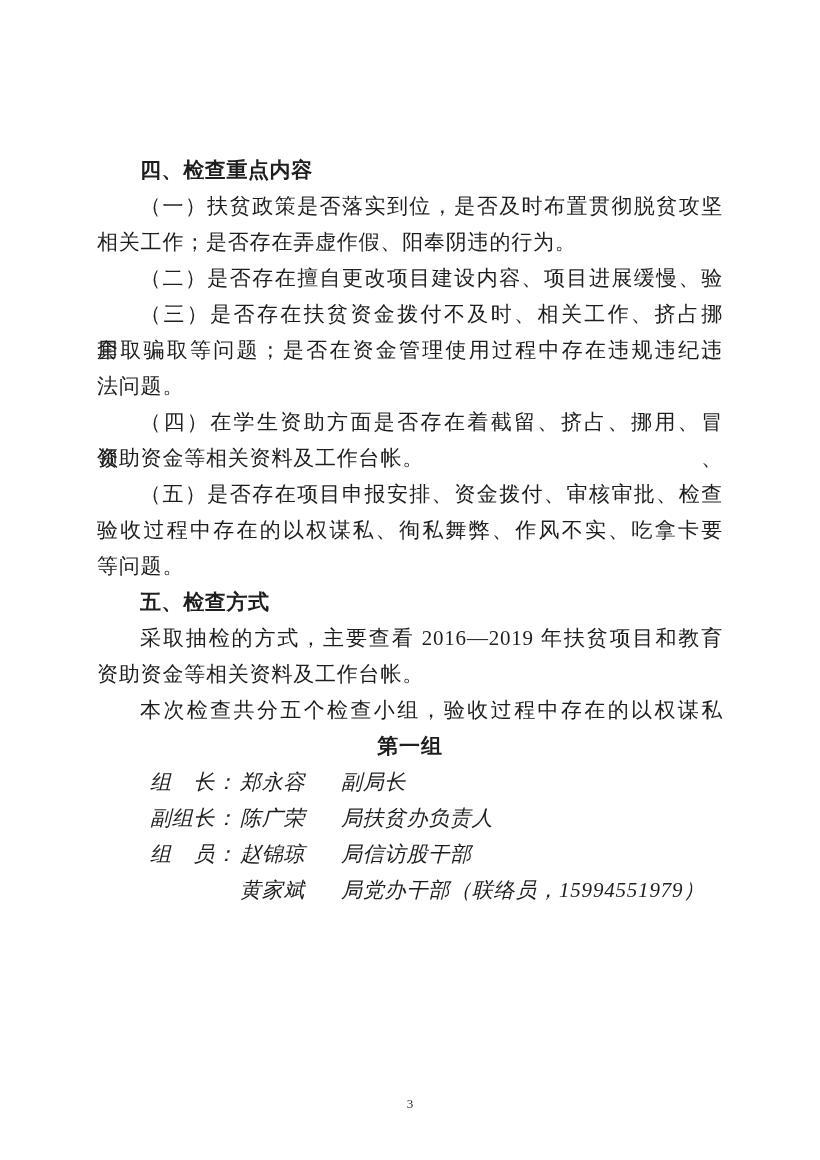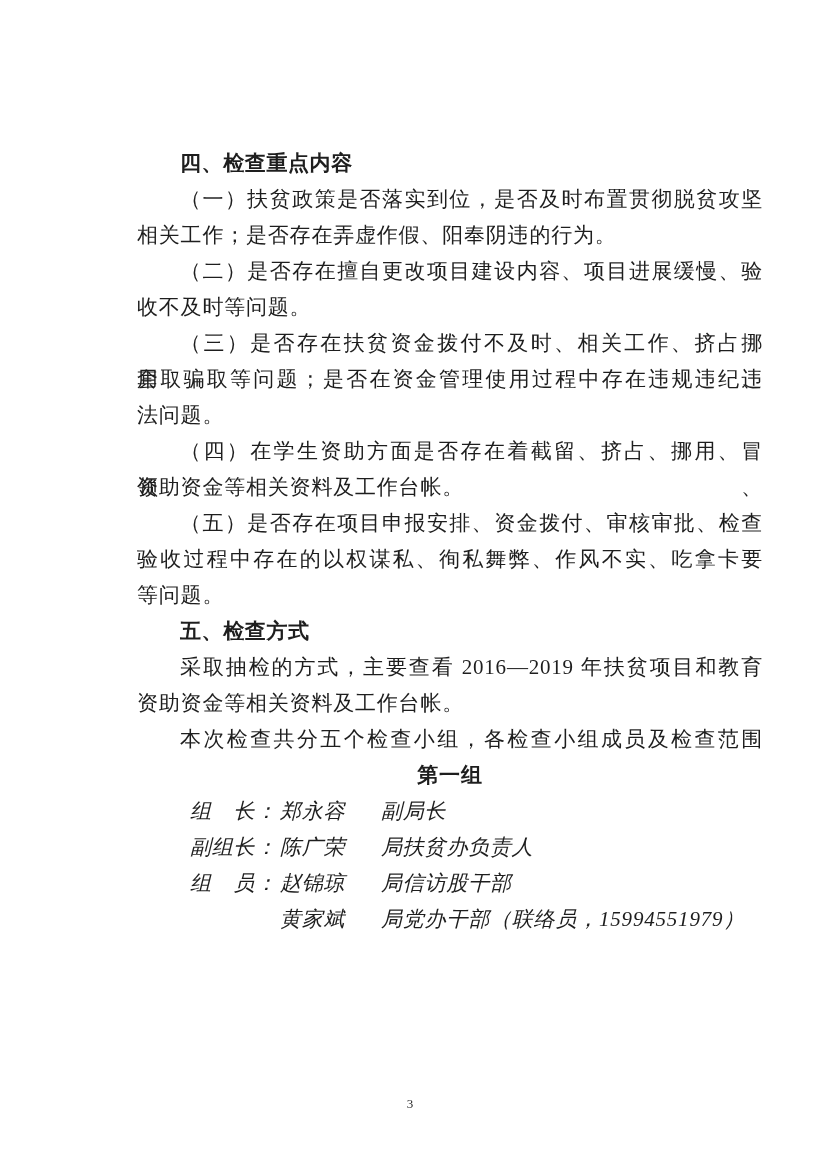--- a/index.html
+++ b/index.html
@@ -1,23 +1,23 @@
 <!DOCTYPE html>
 <html><head>
 <meta charset="utf-8">
 <style>
   html,body { margin:0; padding:0; background:#ffffff; }
   .page {
     position:relative; width:820px; height:1160px;
     background:#ffffff; overflow:hidden; color:#1e1e1e;
   }
   .content {
-    position:absolute; left:97px; top:145px; width:626px;
+    position:absolute; left:97px; top:152px; width:626px;
     font-family:"Liberation Serif","DejaVu Serif",serif;
-    font-size:21px; letter-spacing:0.8px;margin-left:40px;
+    font-size:21px; letter-spacing:0.8px;
   }
   .line { height:36px; line-height:36px; }
   .fill { text-align:justify; text-align-last:justify; }
   .ind  { text-indent:43px; }
   .heading {
     font-family:"Liberation Sans","DejaVu Sans",sans-serif;
     font-weight:700; letter-spacing:0.6px;
   }
   .group-title {
     text-align:center; text-indent:0;
@@ -42,21 +42,20 @@
 
     <div class="line heading ind">四、检查重点内容</div>
 
     <div>
       <div class="line ind fill">（一）扶贫政策是否落实到位，是否及时布置贯彻脱贫攻坚</div>
       <div class="line">相关工作；是否存在弄虚作假、阳奉阴违的行为。</div>
     </div>
 
     <div>
       <div class="line ind fill">（二）是否存在擅自更改项目建设内容、项目进展缓慢、验</div>
-      <div class="line">收不及时等问题。</div>
     </div>
 
     <div>
       <div class="line ind fill">（三）是否存在扶贫资金拨付不及时、相关工作、挤占挪用、</div>
       <div class="line fill">套取骗取等问题；是否在资金管理使用过程中存在违规违纪违</div>
       <div class="line">法问题。</div>
     </div>
 
     <div>
       <div class="line ind fill">（四）在学生资助方面是否存在着截留、挤占、挪用、冒领、</div>
@@ -71,21 +70,21 @@
 
     <div class="line heading ind">五、检查方式</div>
 
     <div>
       <div class="line ind fill">采取抽检的方式，主要查看 2016—2019 年扶贫项目和教育</div>
       <div class="line">资助资金等相关资料及工作台帐。</div>
     </div>
 
 
     <div>
-      <div class="line ind fill">本次检查共分五个检查小组，各检查小组成员及检查范围</div>
+      <div class="line ind fill">本次检查共分五个检查小组，验收过程中存在的以权谋私</div>
     </div>
 
     <div class="line group-title">第一组</div>
 
     <div class="line member">
       <span class="m-label">组　长：</span>
       <span class="m-name">郑永容</span>
       <span class="m-title">副局长</span>
     </div>
     <div class="line member">

